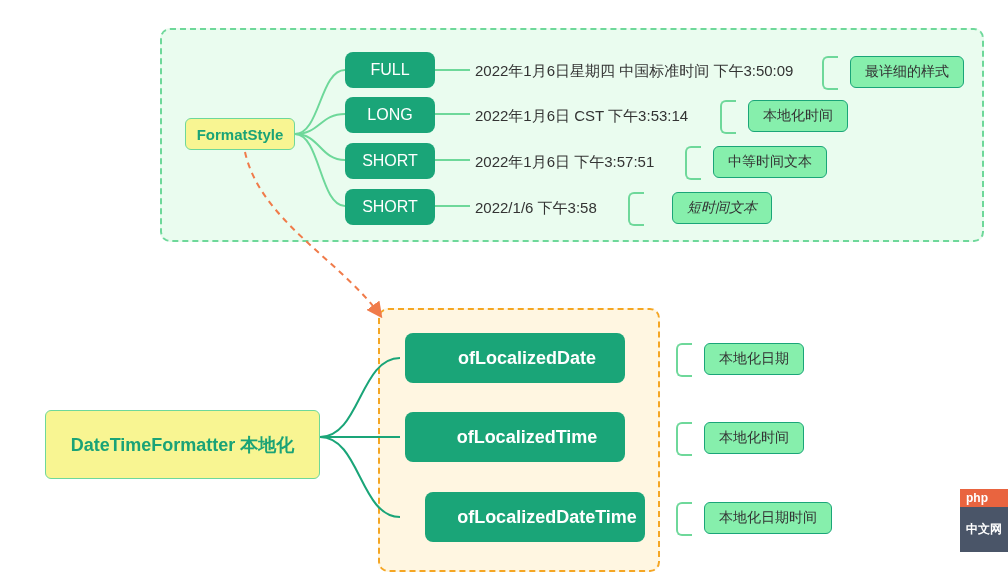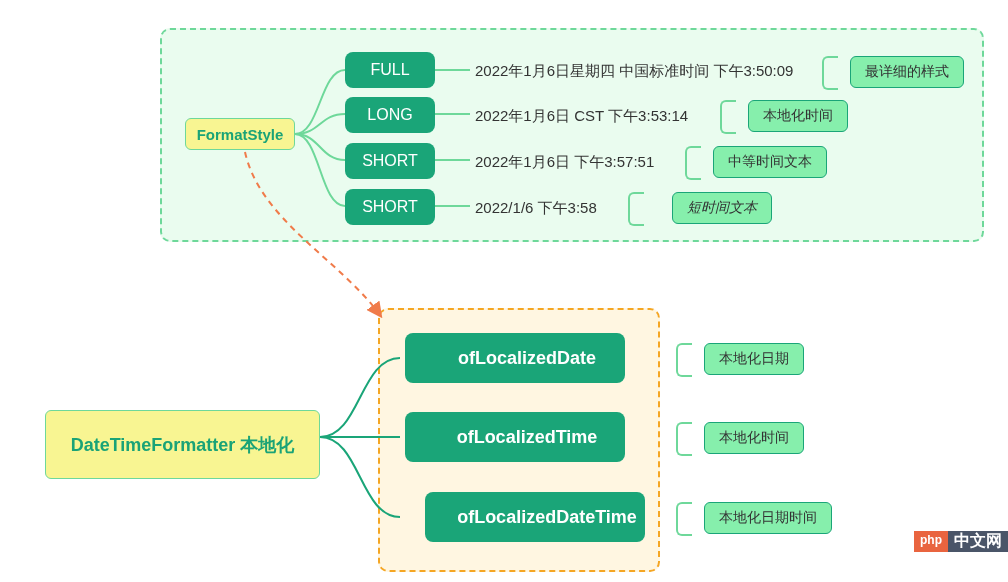--- a/index.html
+++ b/index.html
@@ -78,22 +78,22 @@
   .watermark {
     background: #e9643f;
     color: #fff;
     font-size: 12px;
     padding: 2px 6px;
     font-weight: 600;
   }
   .watermark2 {
     background: #4a5568;
     color: #fff;
-    font-size: 16px;
-    padding: 0 6px;
+    font-size: 12px;
+    padding: 14px 6px;
     font-weight: 600;
   }
   svg { position: absolute; pointer-events: none; }
 </style>
 </head>
 <body>
 
 <div class="abs green-panel" style="left:160px; top:28px; width:820px; height:210px;"></div>
 
 <div class="abs yellow-node" style="left:185px; top:118px; width:110px; height:32px; font-size:15px;">
@@ -185,16 +185,16 @@
 </div>
 
 <div class="abs teal-pill big-pill" style="left:425px; top:492px;">
   <span>ofLocalizedDateTime</span>
 </div>
 <div class="abs bracket-small" style="left:676px; top:502px;"></div>
 <div class="abs sum-box" style="left:704px; top:502px;">
   <span>本地化日期时间</span>
 </div>
 
-<div class="abs" style="right:0; bottom:30px; display:flex;">
+<div class="abs" style="right:0; bottom:30px; display:flex;flex-direction:column;">
   <span class="watermark">php</span>
   <span class="watermark2">中文网</span>
 </div>
 
 </body></html>

